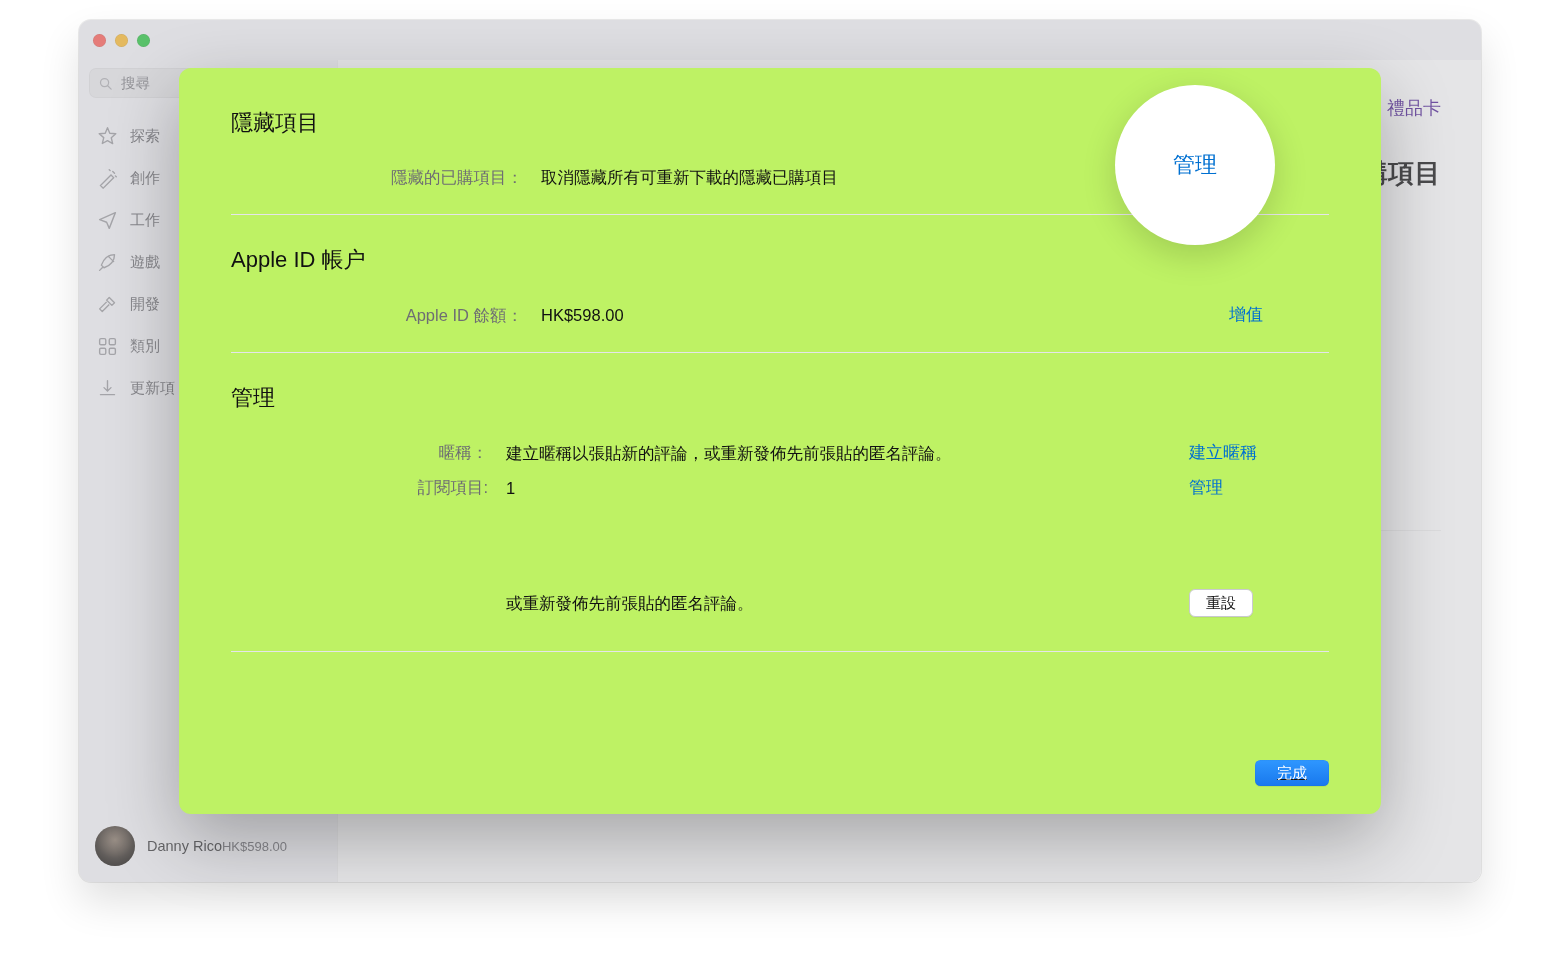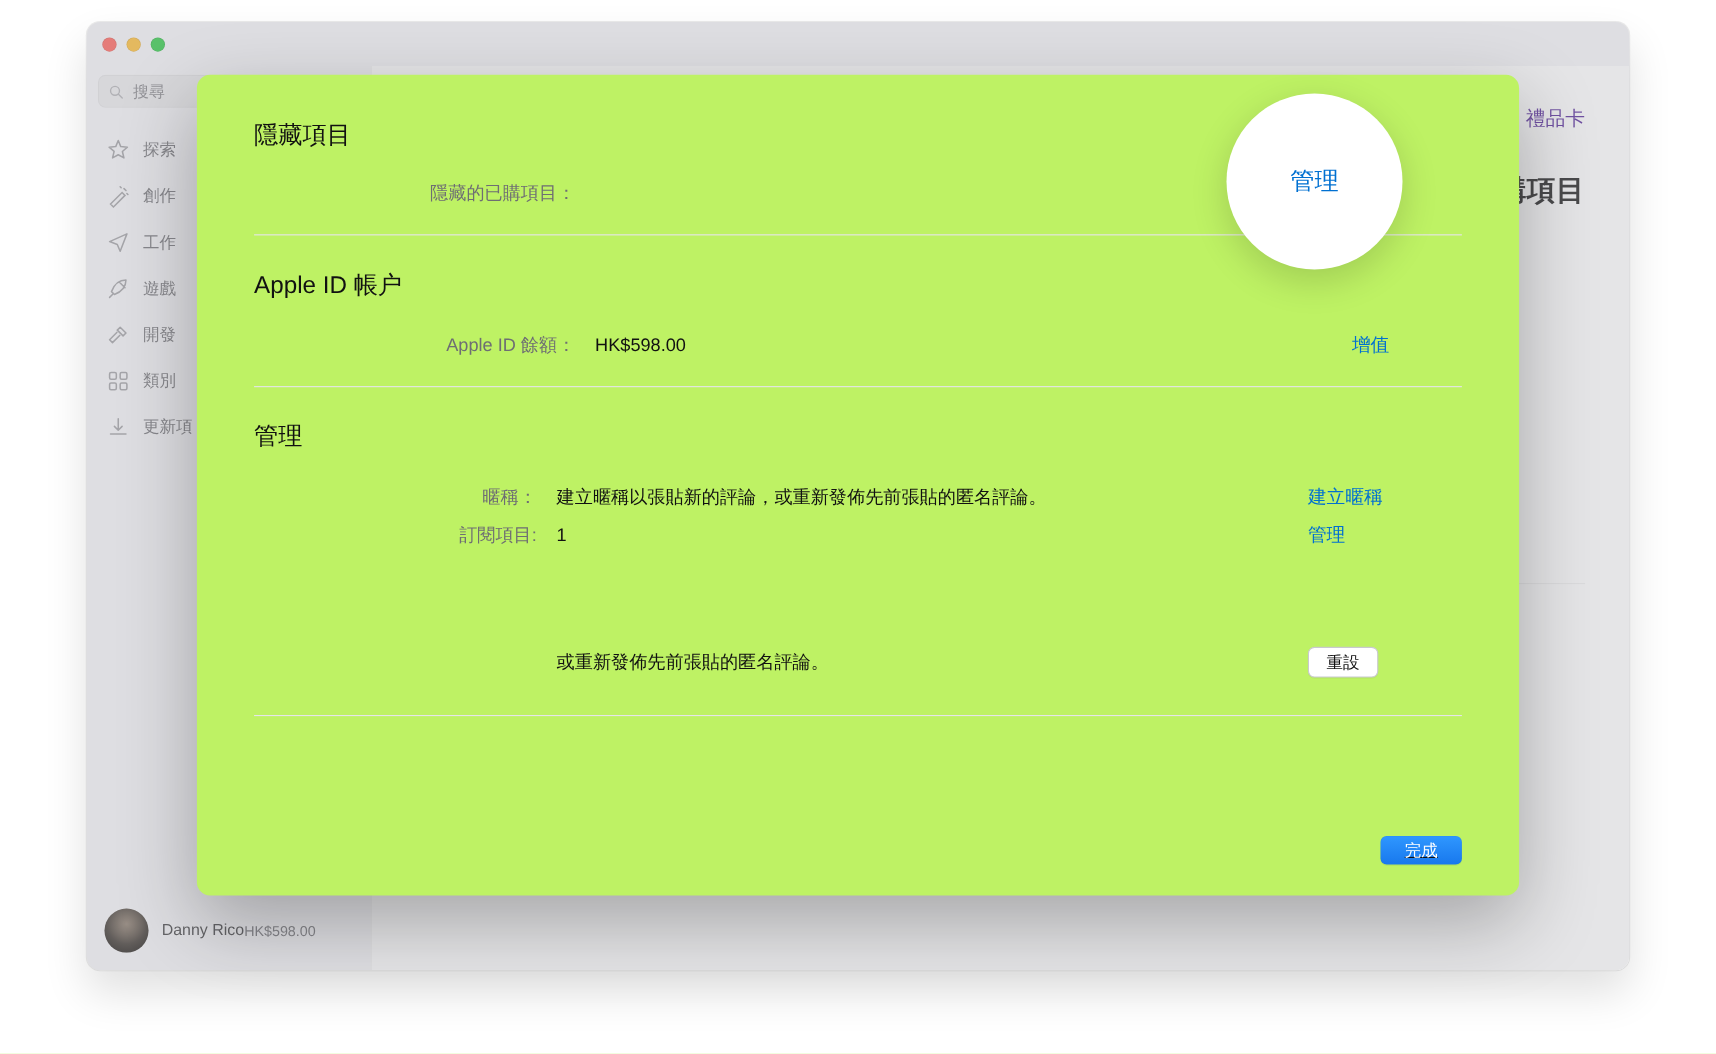--- a/index.html
+++ b/index.html
@@ -195,20 +195,21 @@
   <div class="spotlight">
     <span class="big-link">管理</span>
   </div>
 
   <div class="modal">
 
     <div class="section-title">隱藏項目</div>
     <div class="sp28"></div>
     <div class="row">
       <div class="label">隱藏的已購項目：</div>
+      <div class="value">取消隱藏所有可重新下載的隱藏已購項目</div>
       <div class="action"></div>
     </div>
 
     <div class="hr"></div>
 
     <div class="section-title">Apple ID 帳户</div>
     <div class="sp28"></div>
     <div class="row">
       <div class="label">Apple ID 餘額：</div>
       <div class="value">HK$598.00</div>

